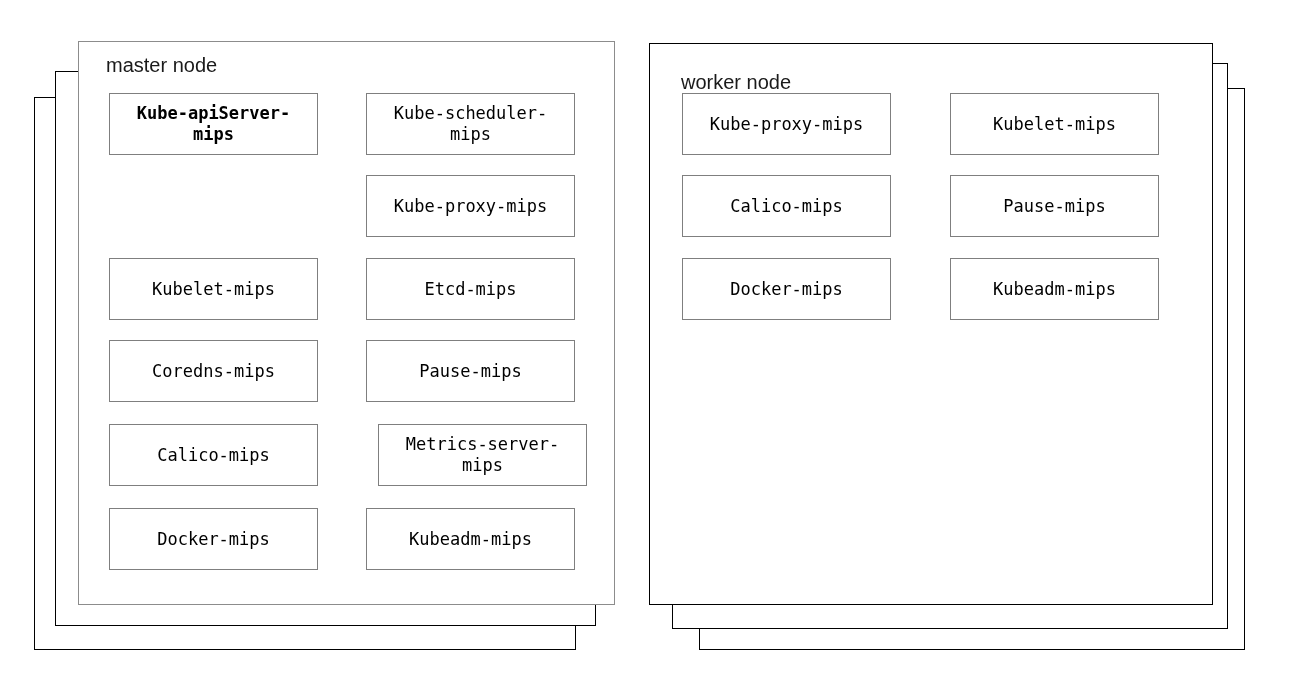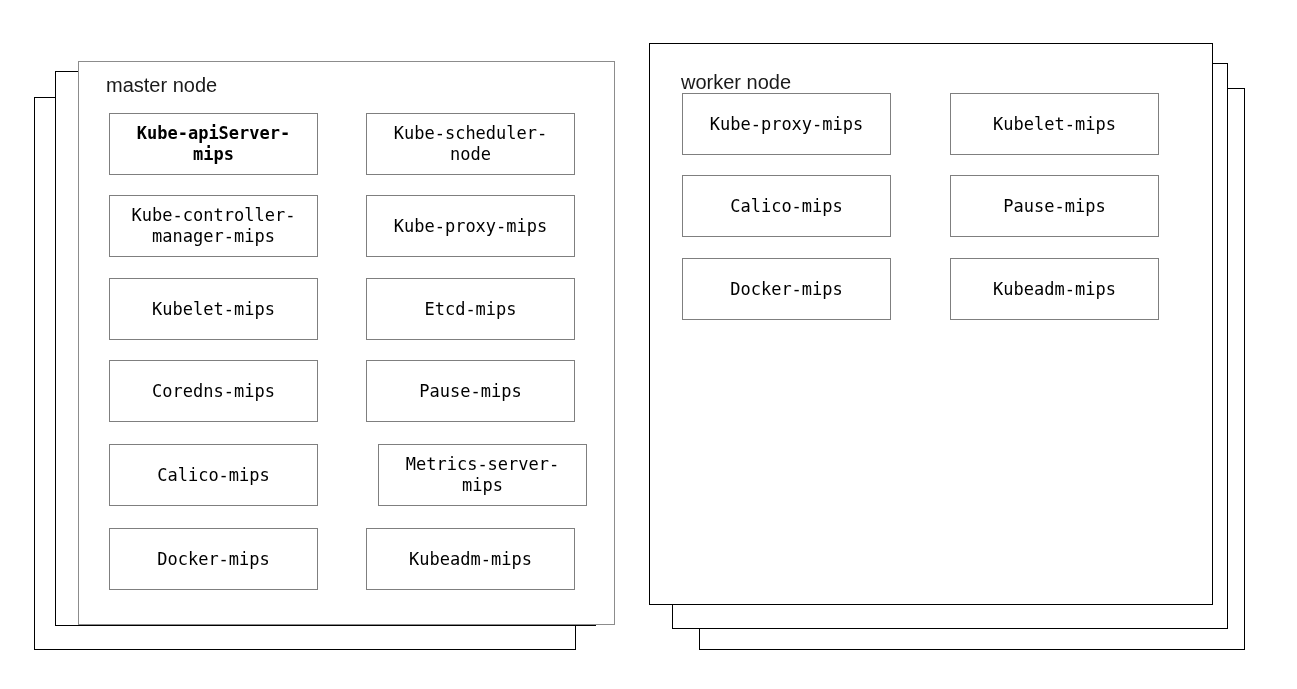--- a/index.html
+++ b/index.html
@@ -59,29 +59,27 @@
   }
 </style>
 </head>
 <body>
 
 <div class="canvas">
 
   <div class="stack-layer" style="left:34px; top:97px; width:542px; height:553px;"></div>
   <div class="stack-layer" style="left:55px; top:71px; width:541px; height:555px;"></div>
 
-  <div class="node-front master-front" style="left:78px; top:41px; width:537px; height:564px;margin-top:20px;">
+  <div class="node-front master-front" style="left:78px; top:41px; width:537px; height:564px;">
     <div class="node-title" style="left:27px; top:11px;">master node</div>
 
     <div class="comp" style="left:30px;  top:51px;font-weight:bold;">Kube-apiServer-
 mips</div>
     <div class="comp" style="left:287px; top:51px;">Kube-scheduler-
-node</div>
-    <div class="comp" style="left:30px;  top:133px;">Kube-controller-
-manager-mips</div>
+mips</div>
     <div class="comp" style="left:287px; top:133px;">Kube-proxy-mips</div>
     <div class="comp" style="left:30px;  top:216px;">Kubelet-mips</div>
     <div class="comp" style="left:30px;  top:298px;">Coredns-mips</div>
     <div class="comp" style="left:287px; top:216px;">Etcd-mips</div>
     <div class="comp" style="left:287px; top:298px;">Pause-mips</div>
     <div class="comp" style="left:30px;  top:382px;">Calico-mips</div>
     <div class="comp" style="left:299px; top:382px;">Metrics-server-
 mips</div>
     <div class="comp" style="left:30px;  top:466px;">Docker-mips</div>
     <div class="comp" style="left:287px; top:466px;">Kubeadm-mips</div>

